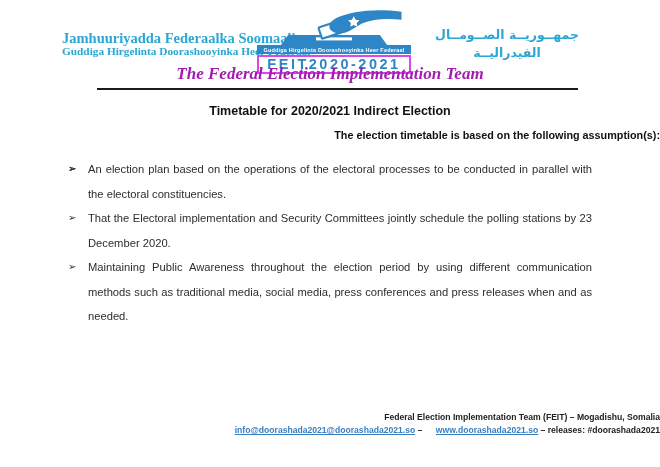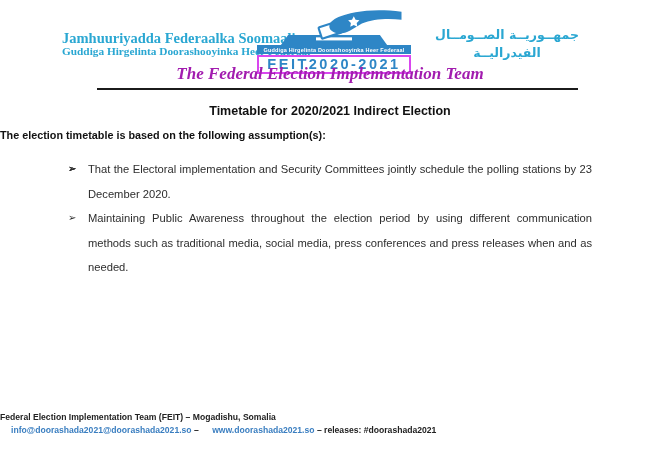--- a/index.html
+++ b/index.html
@@ -42,40 +42,40 @@
   .rule {
     position:absolute; top:88px; left:97px; width:481px; height:0;
     border-top:2px solid #1b1b1b;
   }
   
   .doc-title {
     position:absolute; top:104px; left:0; right:0; text-align:center;
     font-size:12.5px; font-weight:bold; color:#111;
   }
   .doc-subtitle {
-    position:absolute; top:129px; left:0; right:0; text-align:left;
+    position:absolute; top:129px; left:0; right:0; text-align:right;
     font-size:10.8px; font-weight:bold; color:#111;
   }
   .assumptions {
     position:absolute; top:157px; left:68px; width:524px;
     font-size:11.2px; color:#2d2d2d;
   }
   .assumption {
     position:relative; padding-left:20px; text-align:justify;
     line-height:24.5px;
   }
   .assumption .marker { position:absolute; left:0; top:0; font-size:10px; }
   .assumption:last-child { text-align-last:left; }
   
   .footer {
-    position:absolute; left:0; right:0; top:411px; text-align:left;
+    position:absolute; left:0; right:0; top:411px; text-align:right;
     font-size:8.6px; font-weight:bold; color:#222; line-height:1.55;
   }
   .footer a, .footer .link {
-    color:#3a7ec0; cursor:pointer; font-weight:bold;padding-left:11px;
+    color:#3a7ec0; text-decoration:underline; cursor:pointer; font-weight:bold;padding-left:11px;
   }
 </style>
 </head>
 <body>
 
 <div class="page">
 
   <div class="header-left">
     <div class="l1">Jamhuuriyadda Federaalka Soomaaliya</div>
     <div class="l2">Guddiga Hirgelinta Doorashooyinka Heer Federaal</div>
@@ -109,20 +109,21 @@
 
   <div class="assumptions">
     <div class="assumption">
       <span class="marker">➢</span>
     </div>
     <div class="assumption">
       <span class="marker">➢</span>
     </div>
     <div class="assumption">
       <span class="marker">➢</span>
+      <span>An election plan based on the operations of the electoral processes to be conducted in parallel with the electoral constituencies.</span>
     </div>
     <div class="assumption">
       <span class="marker">➢</span>
       <span>That the Electoral implementation and Security Committees jointly schedule the polling stations by 23 December 2020.</span>
     </div>
     <div class="assumption">
       <span class="marker">➢</span>
       <span>Maintaining Public Awareness throughout the election period by using different communication methods such as traditional media, social media, press conferences and press releases when and as needed.</span>
     </div>
   </div>

